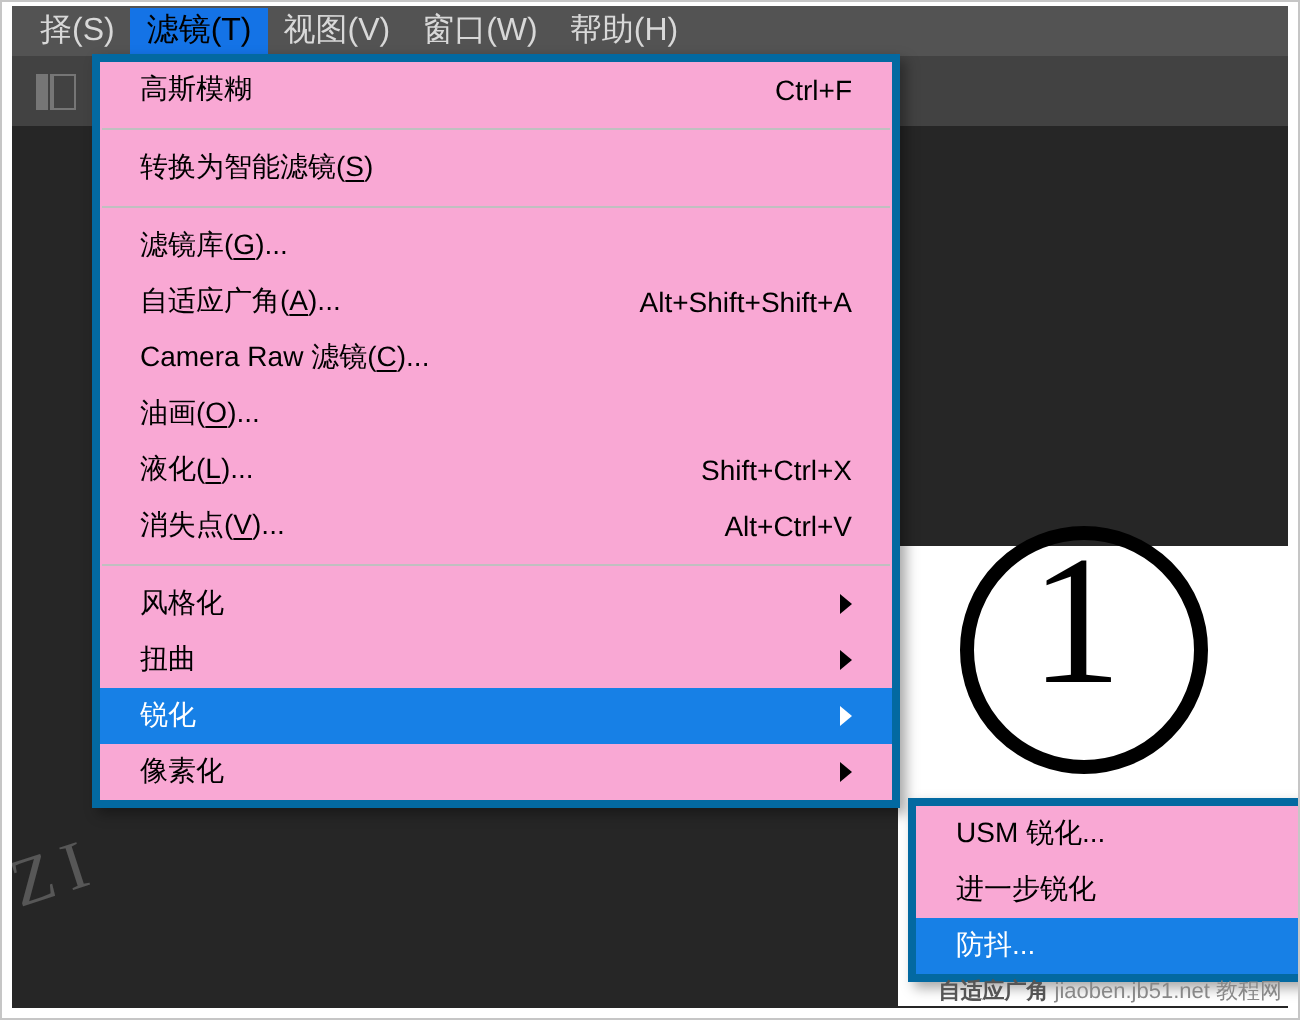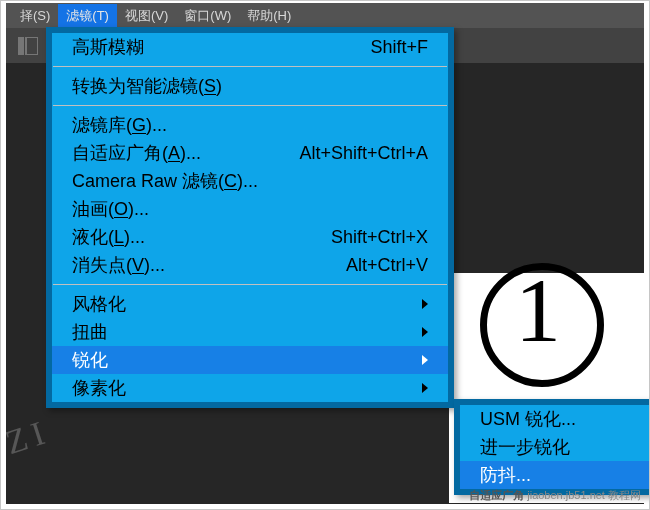--- a/index.html
+++ b/index.html
@@ -1,28 +1,28 @@
 <!DOCTYPE html>
 <html><head>
 <meta charset="utf-8">
 <style>
 html,body{margin:0;padding:0;width:650px;height:510px;overflow:hidden;font-family:"Microsoft YaHei",Arial,sans-serif;font-size:13px;background:#fff}
 .wrap{position:relative;width:650px;height:510px;border:1px solid #c6c6c6;box-sizing:border-box;overflow:hidden}
 .app{position:absolute;left:5px;top:2px;right:5px;bottom:5px;background:#535353}
-.menubar{height:25px;background:#535353;display:flex;align-items:center;padding:0 6px;color:#d8d8d8;font-size:13px}
+.menubar{height:25px;background:#535353;display:flex;align-items:center;padding:0 6px;color:#d8d8d8;font-size:16px}
 .menubar .mitem{padding:0 8px;height:24px;line-height:24px;cursor:default}
-.menubar .mitem.open{background:#1473e6;color:#e5e5e5}
+.menubar .mitem.open{background:#1473e6;color:#000000}
 .toolbar{height:36px;background:#424242;border-bottom:1px solid #2a2a2a;display:flex;align-items:center;padding-left:12px;gap:12px}
 .toolbar .ticon{width:20px;height:18px;opacity:.6}
 .canvasarea{position:absolute;left:0;right:0;top:60px;bottom:0;background:#262626}
 .doc{position:absolute;right:0;top:210px;width:195px;height:230px;background:#fff}
 .circle{position:absolute;right:40px;top:-10px;font-family:"Comic Sans MS",cursive;color:#000}
 .circle .ring{width:110px;height:110px;border:7px solid #000;border-radius:50%;position:relative}
 .circle .num{position:absolute;left:28px;top:-6px;font-size:92px;font-weight:400;line-height:1}
-.menu{position:absolute;background:#0ea5e9;border:6px solid #0369a1;box-shadow:3px 3px 6px rgba(0,0,0,.35);font-size:18px;color:#000}
+.menu{position:absolute;background:#f9a8d4;border:4px solid #0369a1;box-shadow:3px 3px 6px rgba(0,0,0,.35);font-size:14px;color:#000}
 .menu1{left:45px;top:26px;width:396px}
 .menu .row{display:flex;align-items:center;height:28px;padding:0 20px;cursor:default}
 .menu .row.sub::after{content:"";width:0;height:0;border-top:5px solid transparent;border-bottom:5px solid transparent;border-left:6px solid #000;margin-left:auto}
 .menu .row.hl{background:#1780e6;color:#fff}
 .menu .row.hl.sub::after{border-left-color:#fff}
 .menu .row .lbl{flex:0 0 auto}
 .menu .row .sc{margin-left:auto;padding-left:30px}
 .menu .sep{height:1px;background:#c0c0c0;margin:5px 1px}
 .menu2{left:453px;top:398px;width:200px}
 .und{text-decoration:underline;text-underline-offset:2px}
@@ -61,34 +61,34 @@
       </div>
     </div>
 
     <div class="wm" style="left:260px;top:140px">SSROO</div>
     <div class="wm" style="left:-30px;top:420px">NZI</div>
   </div>
 
   <div class="menu menu1">
     <div class="row">
       <span class="lbl">高斯模糊</span>
-      <span class="sc">Shift+F</span>
+      <span class="sc">Ctrl+F</span>
     </div>
     <div class="sep"></div>
     <div class="row">
       <span class="lbl"><span>转换为智能滤镜(</span><span class="und">S</span><span>)</span></span>
     </div>
     <div class="sep"></div>
 
     <div class="row">
         <span class="lbl"><span>滤镜库(</span><span class="und">G</span><span>)...</span></span>
       </div>
     <div class="row">
         <span class="lbl"><span>自适应广角(</span><span class="und">A</span><span>)...</span></span>
-        <span class="sc">Alt+Shift+Ctrl+A</span>
+        <span class="sc">Alt+Shift+Shift+A</span>
       </div>
     <div class="row">
         <span class="lbl"><span>Camera Raw 滤镜(</span><span class="und">C</span><span>)...</span></span>
       </div>
     <div class="row">
         <span class="lbl"><span>油画(</span><span class="und">O</span><span>)...</span></span>
       </div>
     <div class="row">
         <span class="lbl"><span>液化(</span><span class="und">L</span><span>)...</span></span>
         <span class="sc">Shift+Ctrl+X</span>

